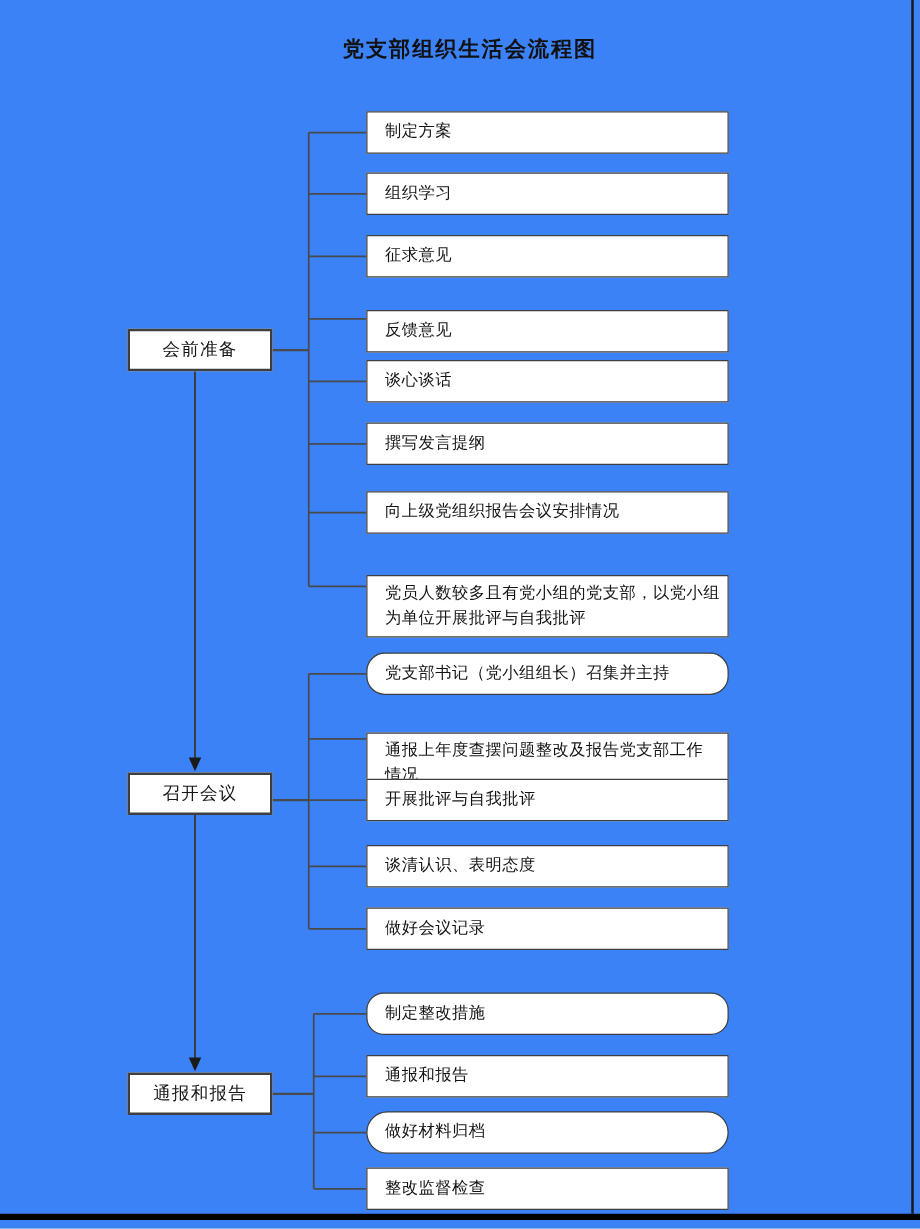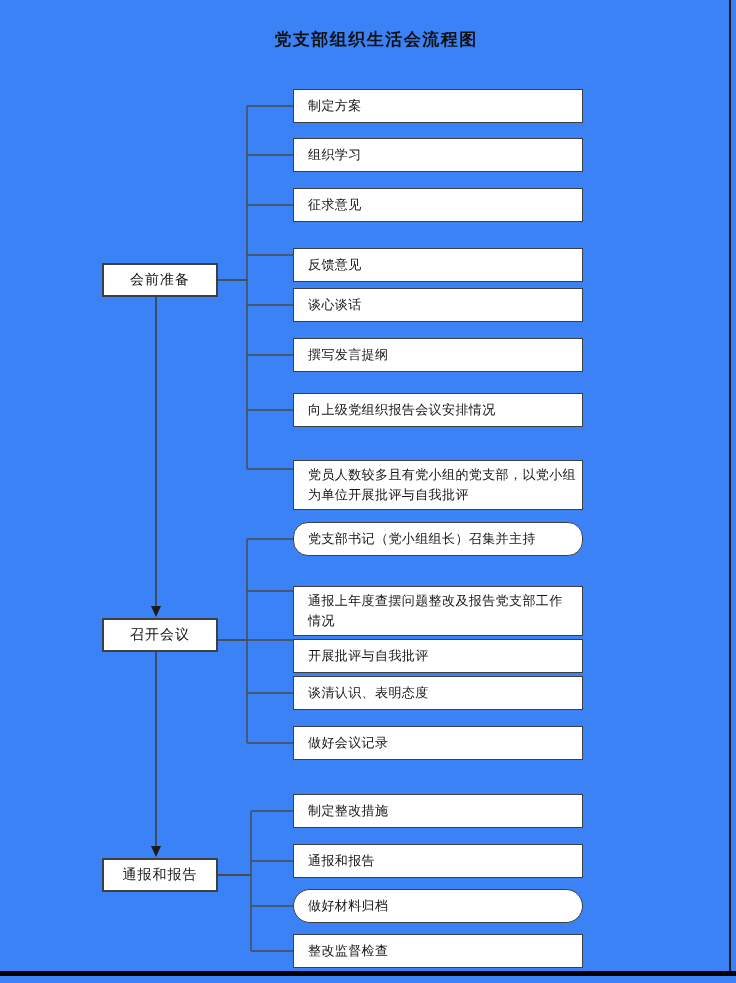--- a/index.html
+++ b/index.html
@@ -143,25 +143,25 @@
   <div class="box step-box h1line" style="top:238px;margin-top:10px;">反馈意见</div>
   <div class="box step-box h1line" style="top:288px;">谈心谈话</div>
   <div class="box step-box h1line" style="top:338px;">撰写发言提纲</div>
   <div class="box step-box h1line" style="top:393px;">向上级党组织报告会议安排情况</div>
   <div class="box step-box h2line" style="top:444px;margin-top:16px;">党员人数较多且有党小组的党支部，以党小组
 为单位开展批评与自我批评</div>
 
   <div class="box step-box h1line" style="top:522px;border-radius:15px;">党支部书记（党小组组长）召集并主持</div>
   <div class="box step-box h2line" style="top:566px;margin-top:20px;">通报上年度查摆问题整改及报告党支部工作
 情况</div>
-  <div class="box step-box h1line" style="top:623px;margin-top:16px;">开展批评与自我批评</div>
+  <div class="box step-box h1line" style="top:623px;">开展批评与自我批评</div>
   <div class="box step-box h1line" style="top:676px;">谈清认识、表明态度</div>
   <div class="box step-box h1line" style="top:726px;">做好会议记录</div>
 
-  <div class="box step-box h1line" style="top:794px;">制定整改措施</div>
+  <div class="box step-box h1line" style="top:794px;border-radius:14px;">制定整改措施</div>
   <div class="box step-box h1line" style="top:844px;">通报和报告</div>
   <div class="box step-box h1line" style="top:889px;border-radius:17px;">做好材料归档</div>
   <div class="box step-box h1line" style="top:934px;">整改监督检查</div>
 
   <div class="page-right-border"></div>
   <div class="page-bottom-bar"></div>
 
 </div>
 
 </body></html>

